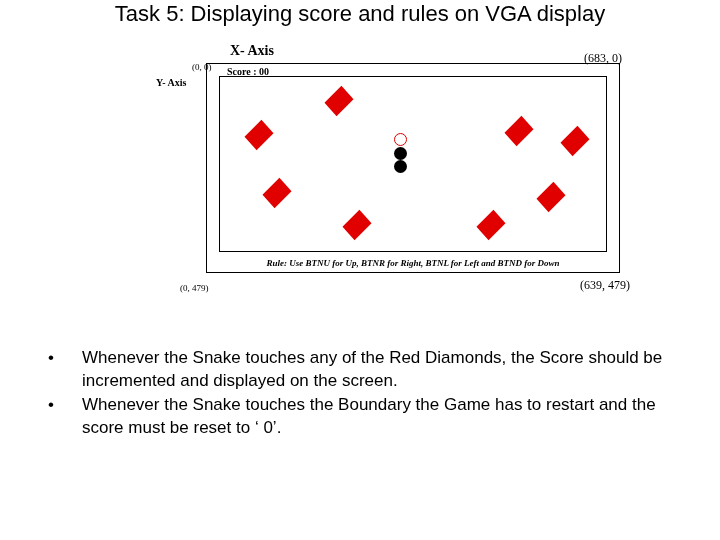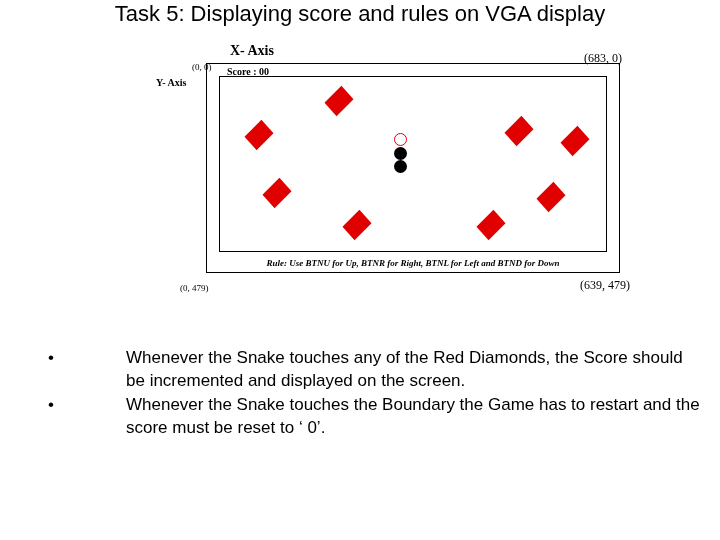--- a/index.html
+++ b/index.html
@@ -136,21 +136,20 @@
     display: flex;
     margin-bottom: 2px;
     padding-left: 28px;
   }
   .bullet-mark {
     width: 34px;
     flex-shrink: 0;
   }
   .bullet-text {
     flex: 1;
-    margin-left: 44px;
   }
 </style>
 </head>
 <body>
 
 <div class="title">
   <span>Task 5: Displaying score and rules on VGA display</span><br>
 </div>
 
 <div class="figure-wrap">

